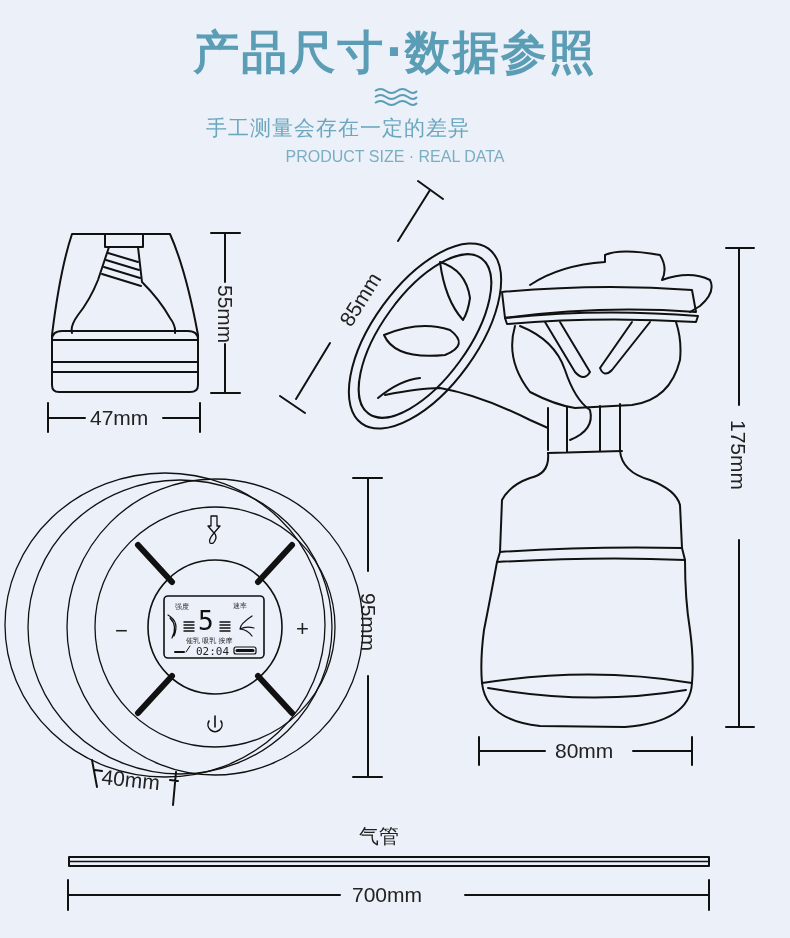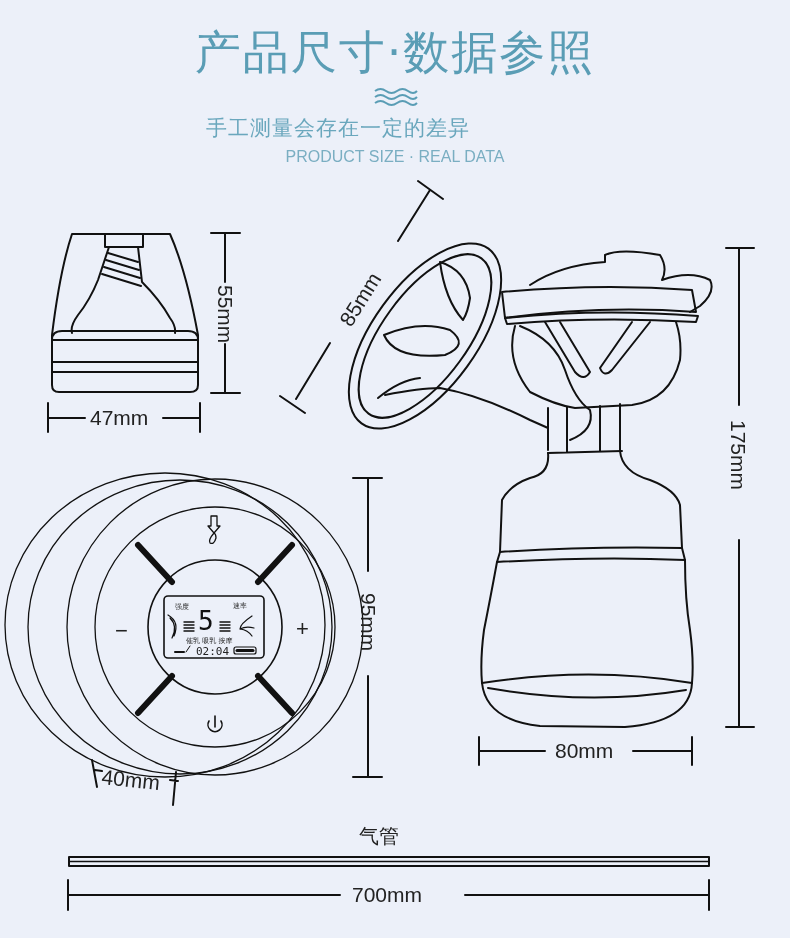--- a/index.html
+++ b/index.html
@@ -7,21 +7,21 @@
       width: 790px; height: 938px;
       background: #ecf0f9;
       position: relative;
       overflow: hidden;
       font-family: "DejaVu Sans", sans-serif;
     }
     .title {
       position: absolute; left: 0; top: 22px; width: 790px;
       text-align: center;
       font-size: 46px; color: #5a9db5; letter-spacing: 2px;
-      font-weight: normal;
+      font-weight: bold;
     }
     .wave { position: absolute; left: 373px; top: 86px; width: 46px; height: 22px; }
     .subtitle {
       position: absolute; left: 0; top: 114px; width: 676px; text-align: center;
       font-size: 21px; color: #6aa7bd; letter-spacing: 1px;
     }
     .subtitle-en {
       position: absolute; left: 0; top: 148px; width: 790px; text-align: center;
       font-family: "Liberation Sans", sans-serif;
       font-size: 16px; color: #7aaec2;

